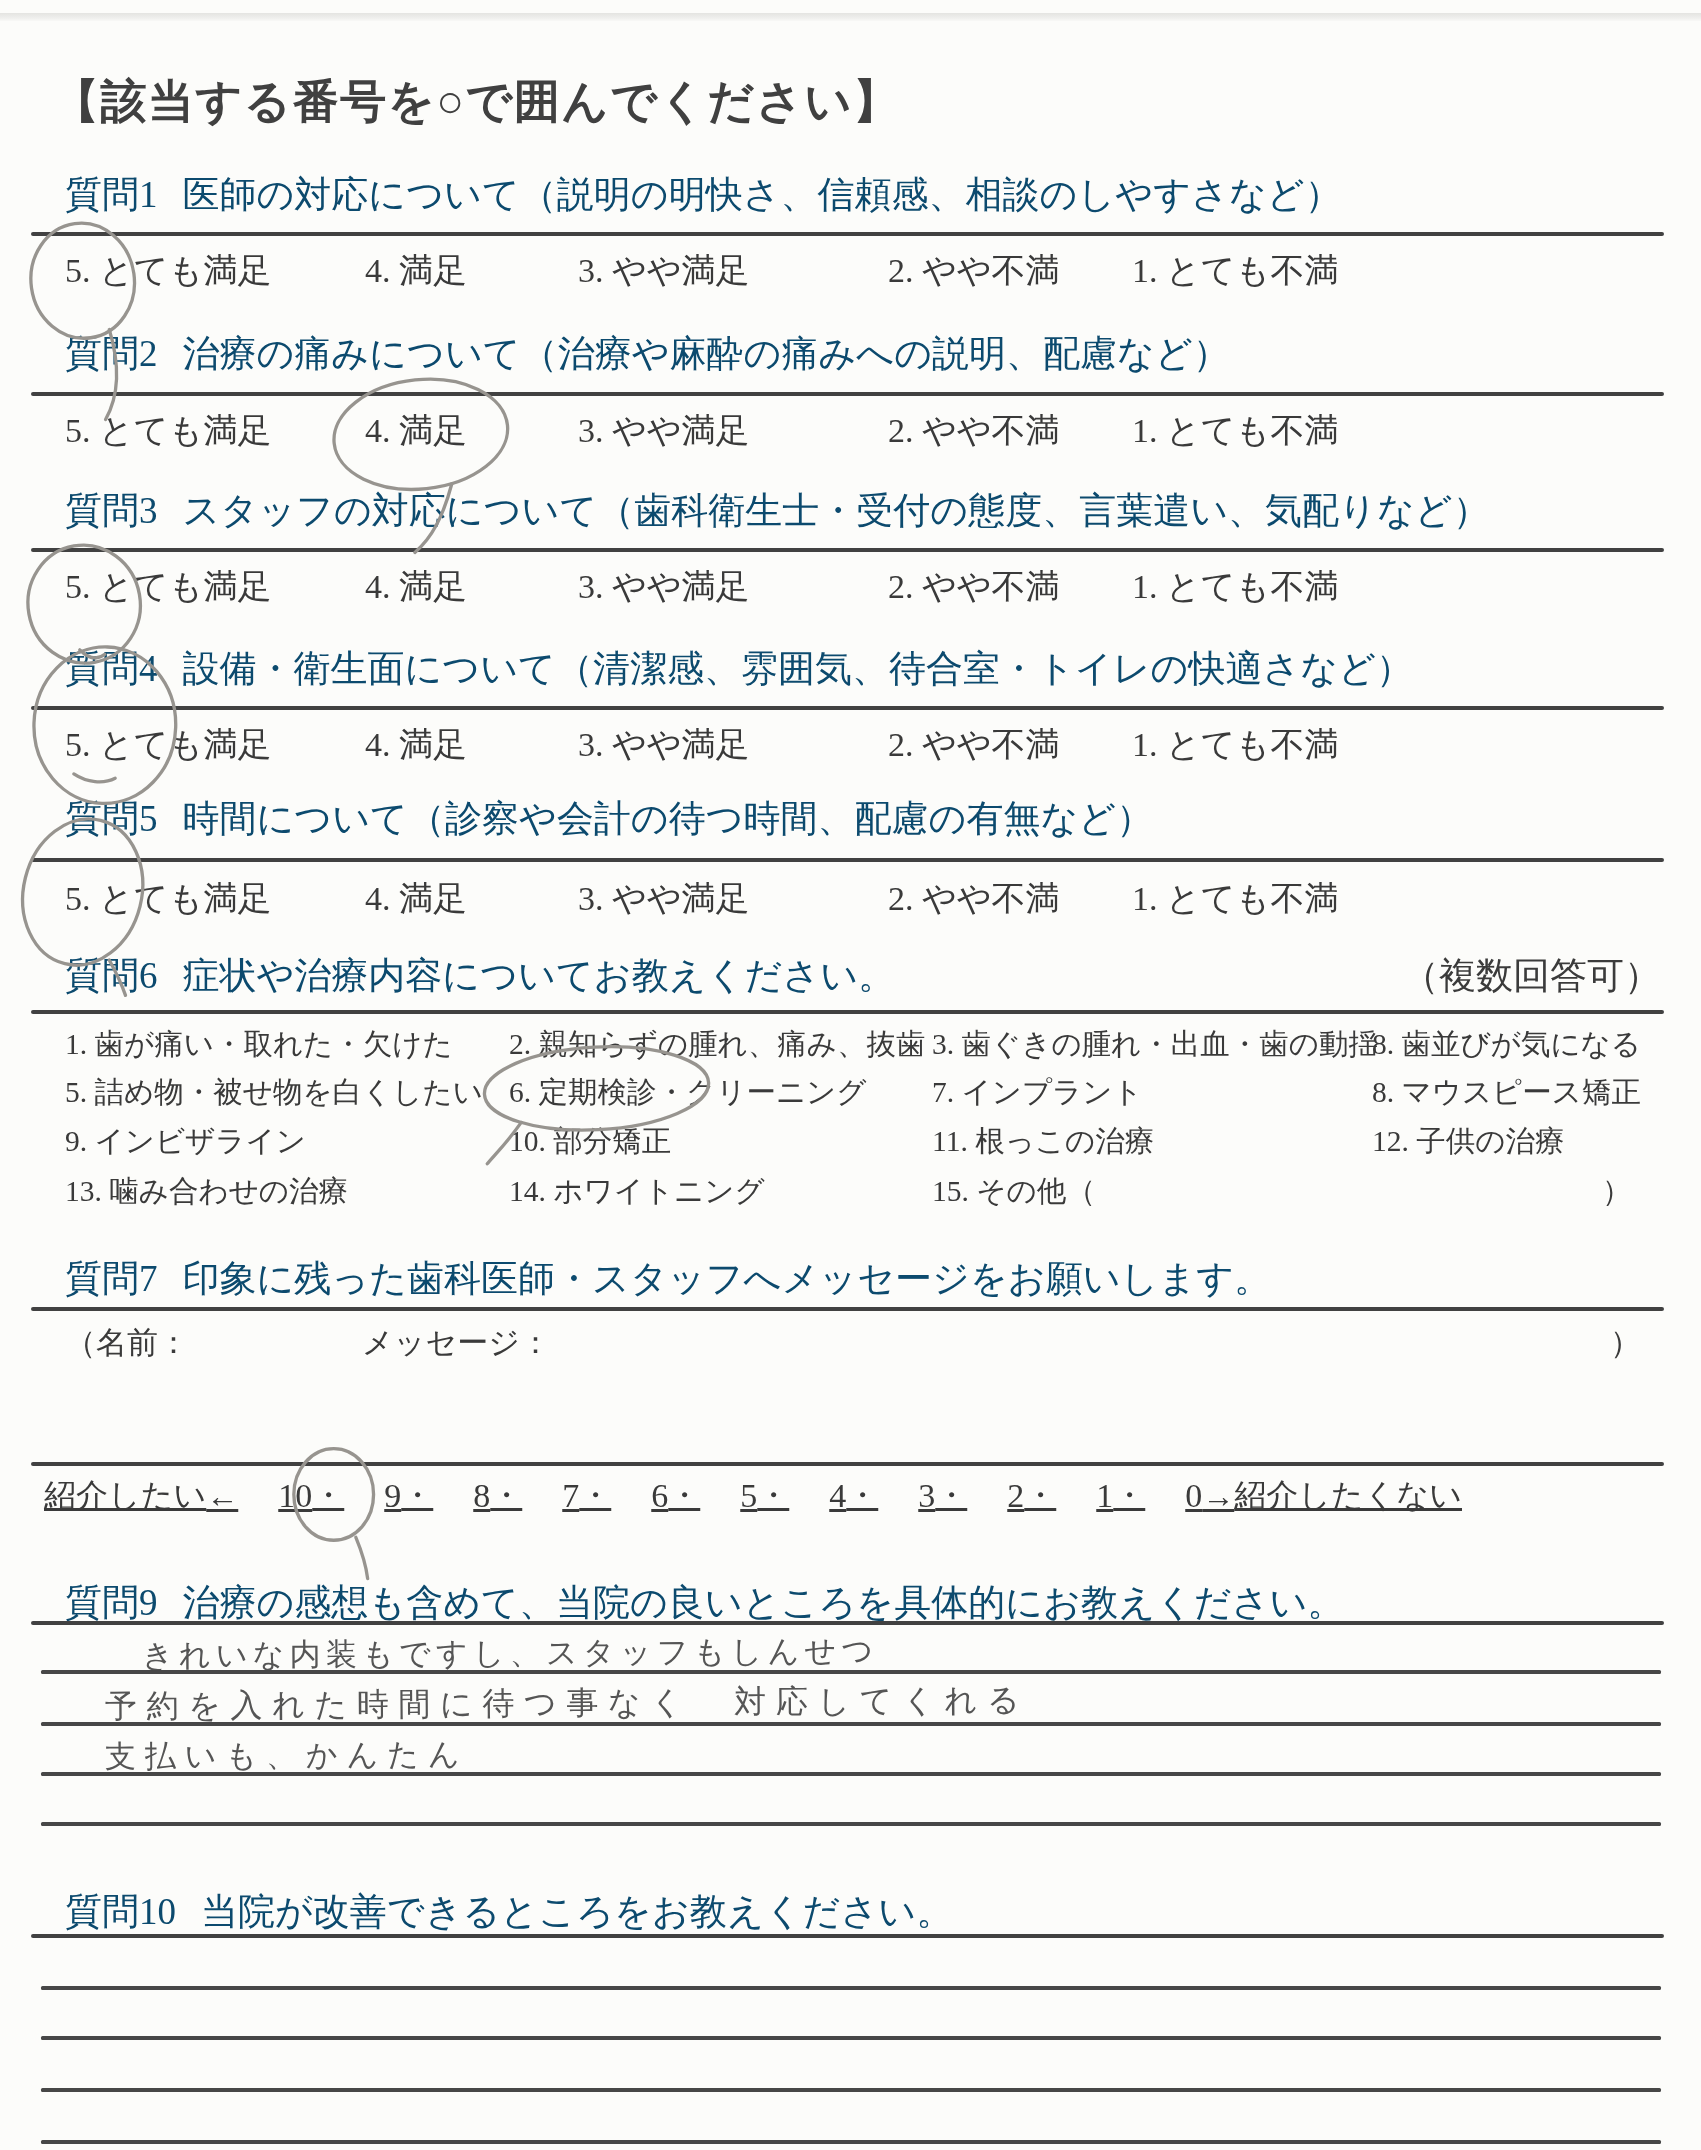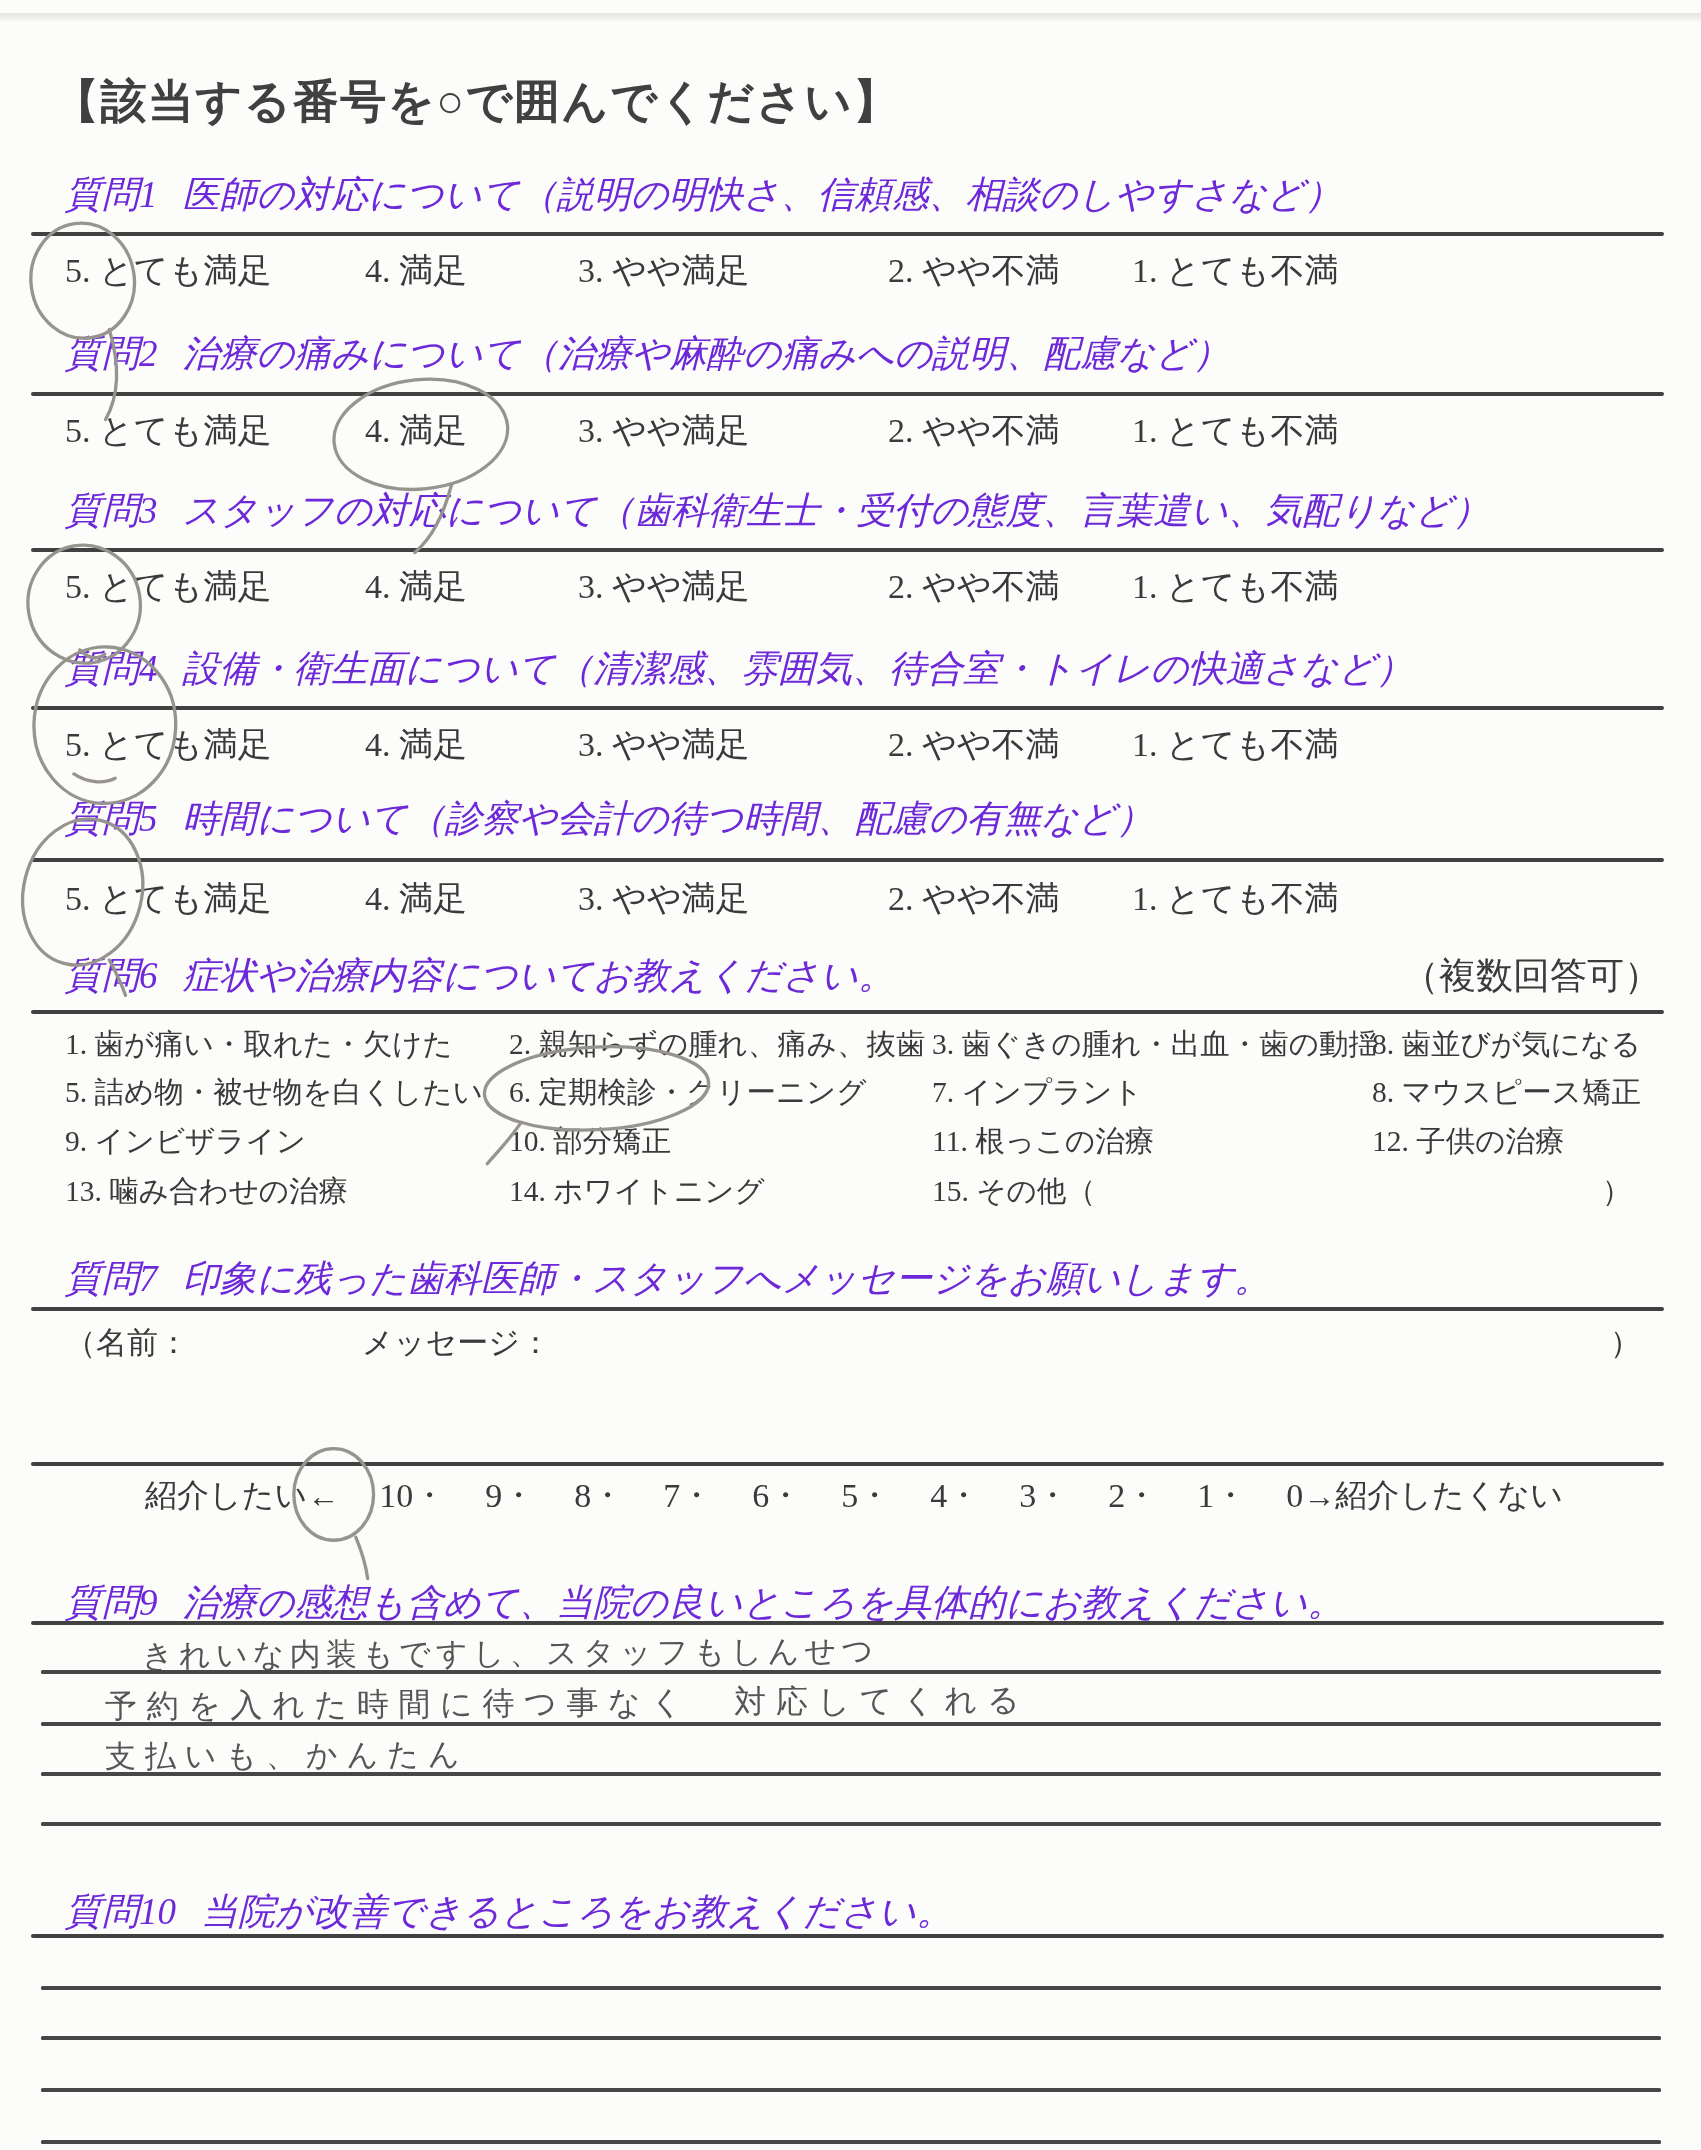--- a/index.html
+++ b/index.html
@@ -3,33 +3,33 @@
 <meta charset="utf-8">
 <style>
   html,body{margin:0;padding:0;background:#ffffff;}
   .page{
     position:relative;width:1701px;height:2151px;background:#fcfcfa;
     font-family:"Liberation Serif","DejaVu Serif",serif;color:#3a3a3a;overflow:hidden;
   }
   .scanband{position:absolute;top:13.3px;left:0;width:100%;height:8px;
     background:linear-gradient(to bottom,#e0e0dd 0%,#ececea 60%,#f8f8f6 100%);opacity:.85;}
   .title{position:absolute;left:53px;top:71px;font-size:46px;font-weight:600;letter-spacing:1.5px;color:#404040;white-space:nowrap;text-align:center;}
-  .qhead{position:absolute;left:65px;font-size:37px;white-space:nowrap;color:#6d28d9;font-style:italic;}
+  .qhead{position:absolute;left:65px;font-size:37px;white-space:nowrap;color:#0c4a6e;}
   .qhead .qno{margin-right:25px;}
   .qnote{position:absolute;right:40px;font-size:37px;color:#3b3b3b;}
   .rule{position:absolute;left:31px;width:1633px;height:4.4px;background:#414141;border-radius:2.2px;}
   .ansline{position:absolute;left:41px;width:1620px;height:3.7px;background:#474747;border-radius:1.5px;}
   .optrow{position:absolute;left:0;top:0;width:1701px;height:44px;font-size:34px;}
   .opt{position:absolute;white-space:nowrap;}
   .o1{left:65px}.o2{left:365px}.o3{left:578px}.o4{left:888px}.o5{left:1132px}
   .q6opt{position:absolute;font-size:29.5px;white-space:nowrap;}
   .c1{left:65px}.c2{left:509px}.c3{left:932px}.c4{left:1372px}
   .parenrow{position:absolute;left:0;width:1701px;font-size:31px;}
   .p-name{position:absolute;left:65px}.p-msg{position:absolute;left:362px}.p-close{position:absolute;left:1610px}
-  .scalerow{position:absolute;left:44px;top:1474px;width:1620px;display:flex;justify-content:center;align-items:center;font-size:32px;}
+  .scalerow{position:absolute;left:44px;top:1474px;width:1620px;display:flex;justify-content:flex-start;align-items:center;font-size:32px;text-decoration:underline;}
   .scalerow .num{font-size:34px;padding-left:40px;}
   .hw{position:absolute;font-family:"DejaVu Sans","Liberation Sans",sans-serif;color:#555;white-space:nowrap;transform:rotate(-0.4deg);transform-origin:left center;}
   .hw1{left:142px;top:1635px;font-size:31px;letter-spacing:5.2px;}
   .hw2{left:105px;top:1685px;font-size:32px;letter-spacing:9.6px;}
   .hw3{left:105px;top:1736px;font-size:31px;letter-spacing:8.9px;}
   svg.marks{position:absolute;left:0;top:0;pointer-events:none;}
   svg.marks *{fill:none;stroke:#97948f;stroke-width:4.5;stroke-linecap:round;}
 </style>
 </head>
 <body>

